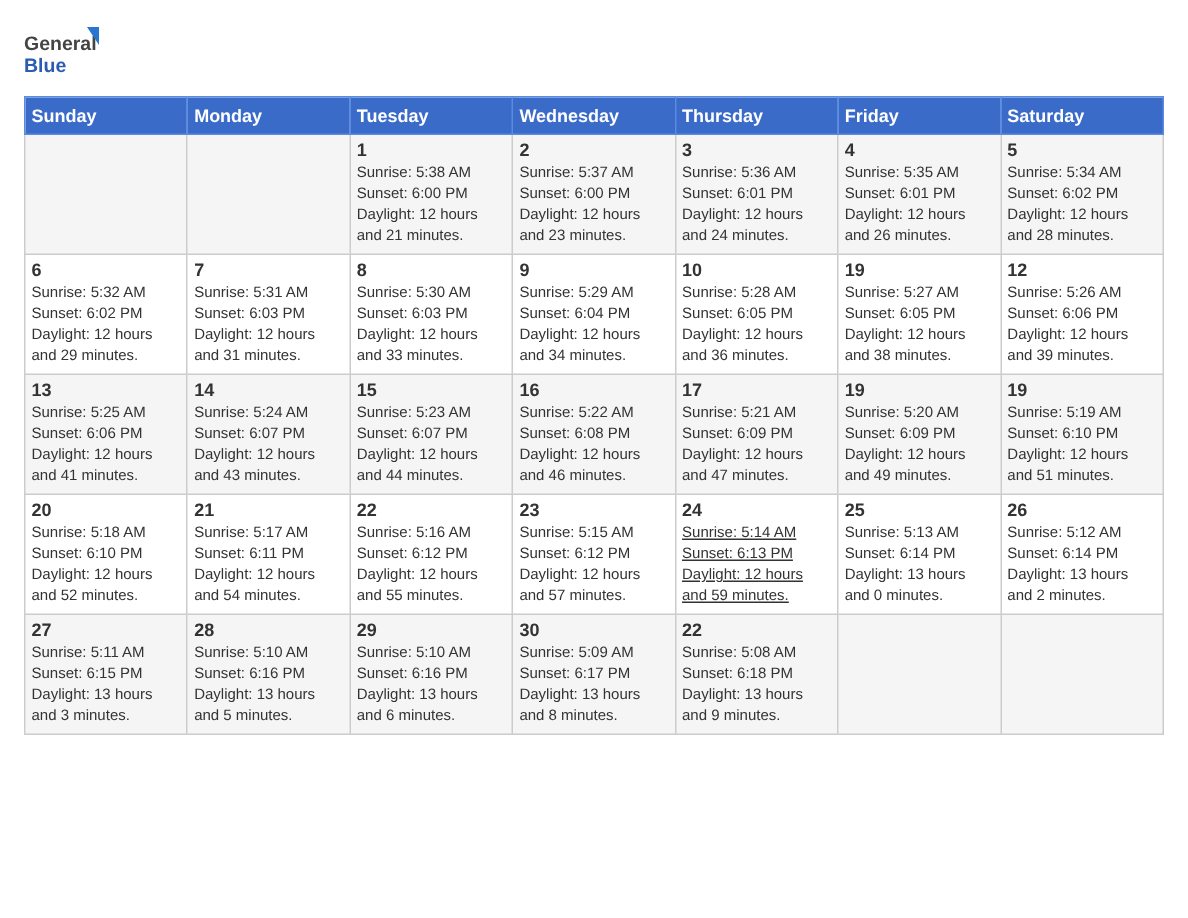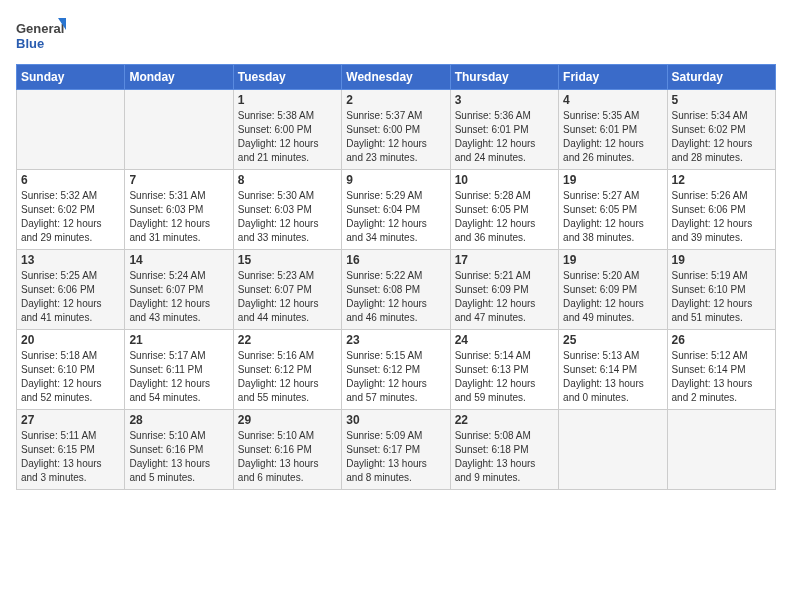--- a/index.html
+++ b/index.html
@@ -250,21 +250,21 @@
 Daylight: 12 hours and 55 minutes.</div>
         </td>
         <td>
           <span class="day-num">23</span>
           <div class="day-info" style="white-space: pre-line;">Sunrise: 5:15 AM
 Sunset: 6:12 PM
 Daylight: 12 hours and 57 minutes.</div>
         </td>
         <td>
           <span class="day-num">24</span>
-          <div class="day-info" style="white-space: pre-line;">Sunrise: 5:14 AM
+          <div class="day-info" style="white-space: pre-line; text-decoration: underline;">Sunrise: 5:14 AM
 Sunset: 6:13 PM
 Daylight: 12 hours and 59 minutes.</div>
         </td>
         <td>
           <span class="day-num">25</span>
           <div class="day-info" style="white-space: pre-line;">Sunrise: 5:13 AM
 Sunset: 6:14 PM
 Daylight: 13 hours and 0 minutes.</div>
         </td>
         <td>

